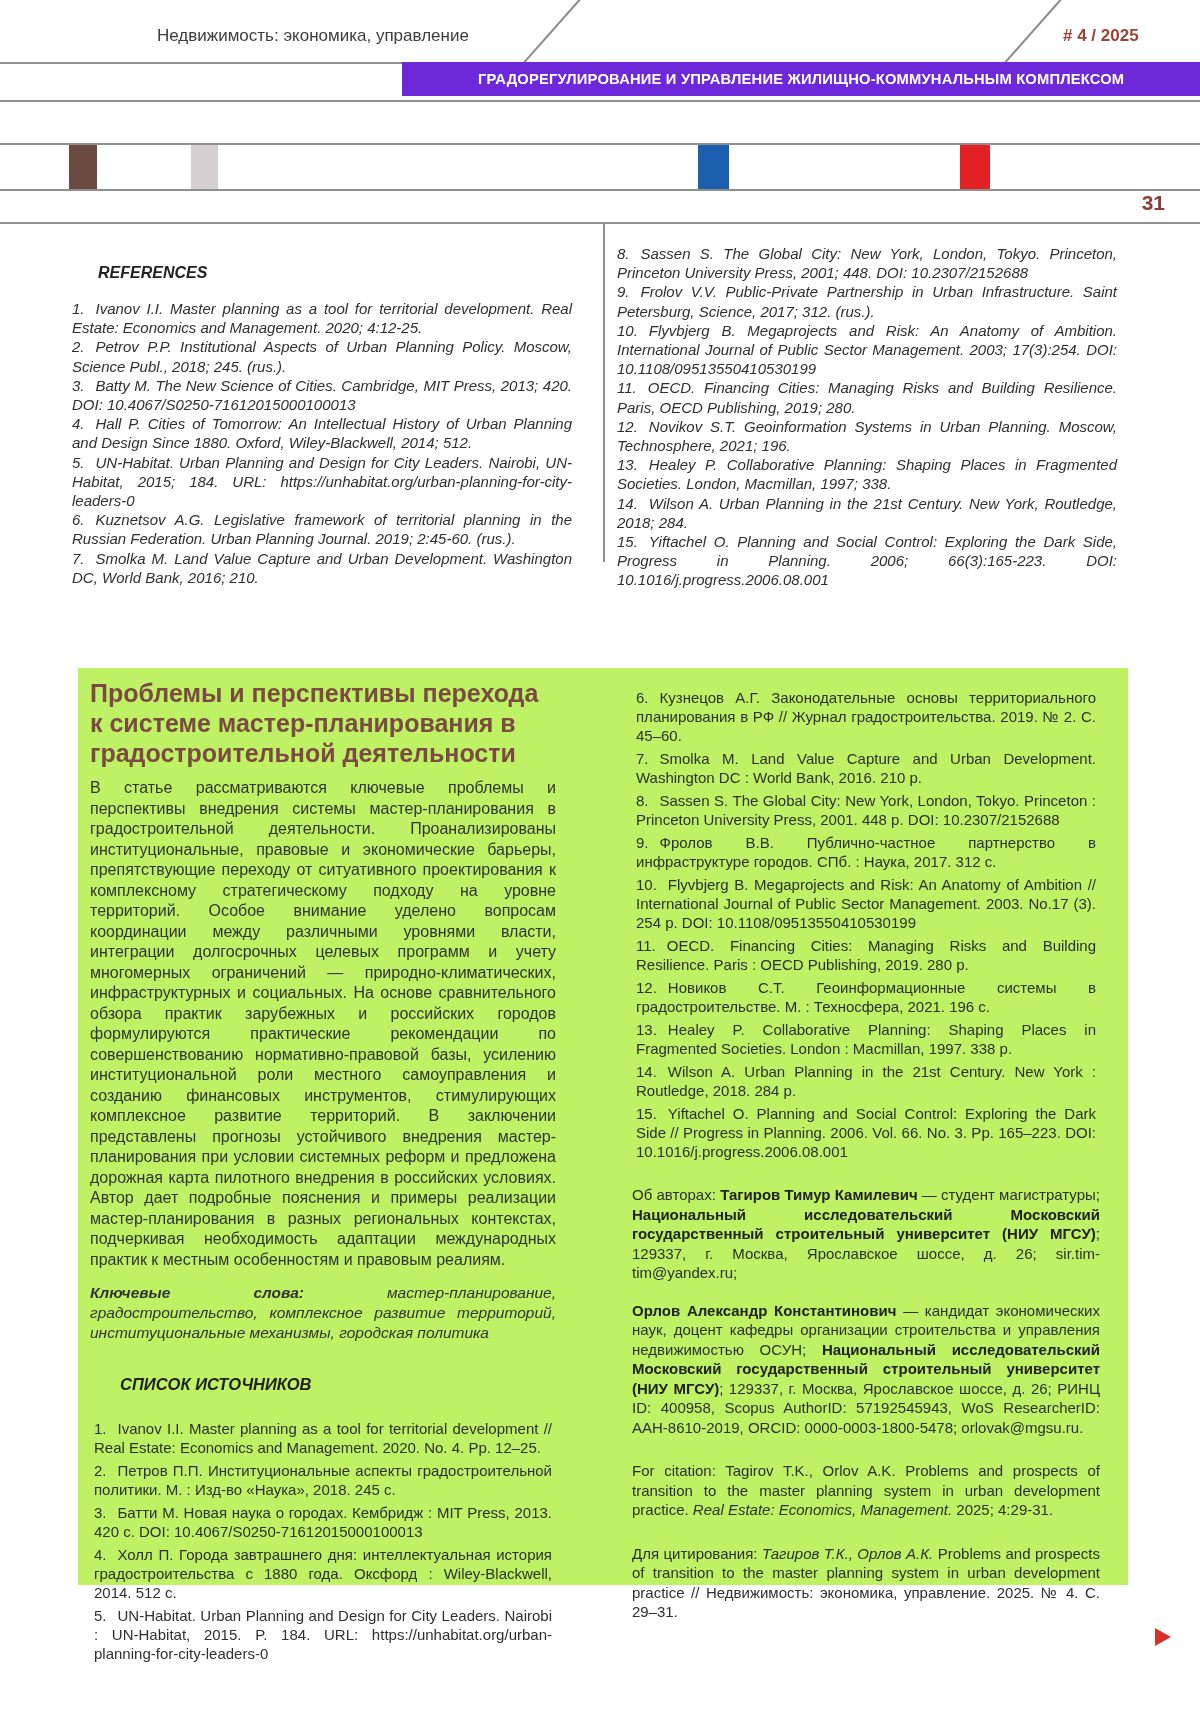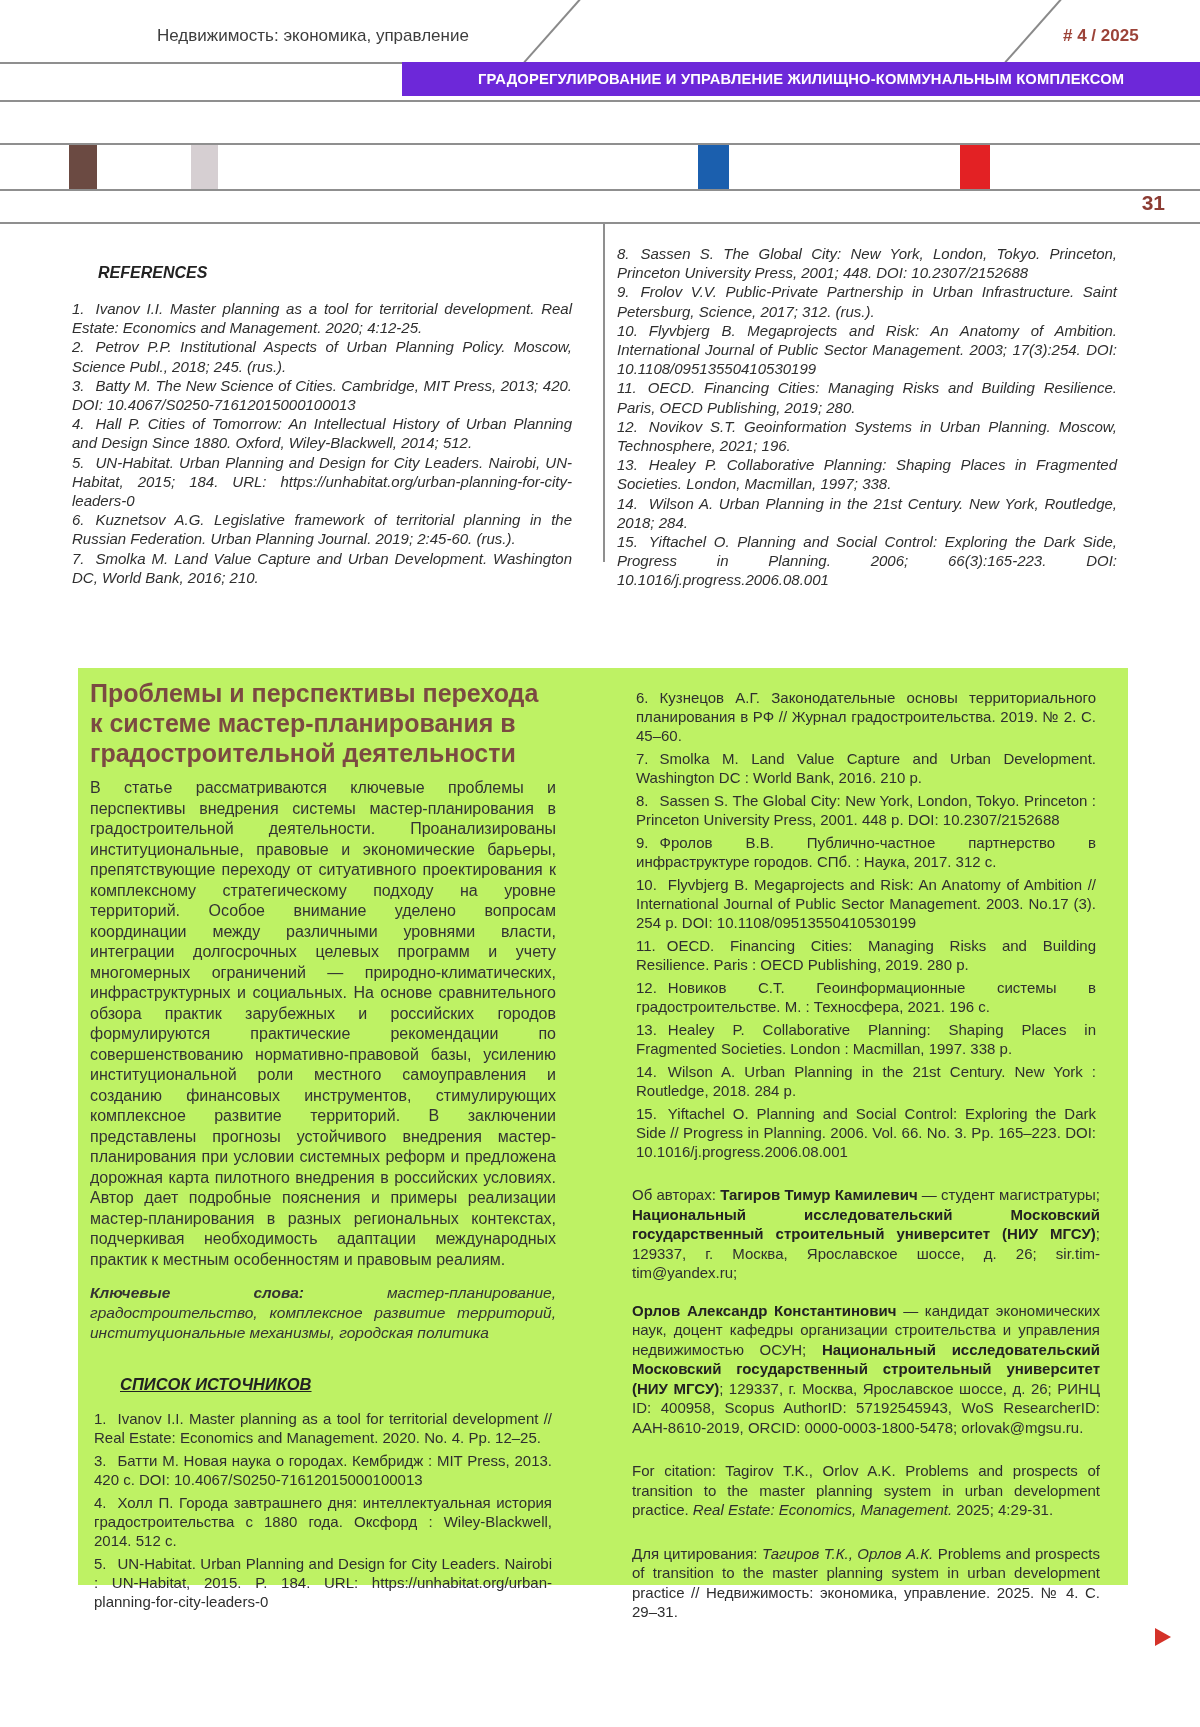--- a/index.html
+++ b/index.html
@@ -43,21 +43,21 @@
 
   
   .gray{position:absolute;left:78px;top:668px;width:1050px;height:917px;background:#bef264;}
   .col-l{position:absolute;left:12px;top:10px;width:466px;}
   .col-r{position:absolute;left:554px;top:16px;width:468px;}
   .art-title{margin:0 0 10px 0;font-size:25px;line-height:30px;font-weight:bold;color:#7b4a42;}
   .abstract{margin:0;font-size:16px;line-height:20.5px;text-align:justify;color:#333;}
   .keywords{margin:13px 0 0 0;font-size:15.5px;line-height:20px;text-align:justify;
             font-style:italic;color:#333;}
   .keywords .kw-label{font-weight:bold;}
-  .src-heading{margin:32px 0 15px 30px;font-style:italic;font-weight:bold;font-size:16.5px;color:#222;text-decoration:underline;}
+  .src-heading{margin:32px 0 25px 30px;font-style:italic;font-weight:bold;font-size:16.5px;color:#222;}
   .src{margin:4px;font-size:15px;line-height:19px;text-align:justify;color:#2f2f2f;}
   .about{margin:24px 0 0 0;font-size:15px;line-height:19.5px;text-align:justify;color:#2f2f2f;}
   .about b{color:#222;}
   .cite{margin:24px 0 0 0;font-size:15px;line-height:19.5px;text-align:justify;color:#2f2f2f;}
   .gap18{margin-top:18px;}
 
   .end-triangle{position:absolute;left:1155px;top:1628px;width:0;height:0;
                 border-top:9px solid transparent;border-bottom:9px solid transparent;
                 border-left:16px solid #d43229;}
 </style>
@@ -109,20 +109,21 @@
   </div>
 
   <div class="gray">
 
     <div class="col-l">
       <h1 class="art-title">Проблемы и перспективы перехода к системе мастер-планирования в градостроительной деятельности</h1>
       <p class="abstract">В статье рассматриваются ключевые проблемы и перспективы внедрения системы мастер-планирования в градостроительной деятельности. Проанализированы институциональные, правовые и экономические барьеры, препятствующие переходу от ситуативного проектирования к комплексному стратегическому подходу на уровне территорий. Особое внимание уделено вопросам координации между различными уровнями власти, интеграции долгосрочных целевых программ и учету многомерных ограничений — природно-климатических, инфраструктурных и социальных. На основе сравнительного обзора практик зарубежных и российских городов формулируются практические рекомендации по совершенствованию нормативно-правовой базы, усилению институциональной роли местного самоуправления и созданию финансовых инструментов, стимулирующих комплексное развитие территорий. В заключении представлены прогнозы устойчивого внедрения мастер-планирования при условии системных реформ и предложена дорожная карта пилотного внедрения в российских условиях. Автор дает подробные пояснения и примеры реализации мастер-планирования в разных региональных контекстах, подчеркивая необходимость адаптации международных практик к местным особенностям и правовым реалиям.</p>
       <p class="keywords"><span class="kw-label">Ключевые слова:</span><span> мастер-планирование, градостроительство, комплексное развитие территорий, институциональные механизмы, городская политика</span></p>
       <h3 class="src-heading">СПИСОК ИСТОЧНИКОВ</h3>
       <p class="src"><span class="rnum">1.</span><span>Ivanov I.I. Master planning as a tool for territorial development // Real Estate: Economics and Management. 2020. No. 4. Pp. 12–25.</span></p>
+      <p class="src"><span class="rnum">2.</span><span>Петров П.П. Институциональные аспекты градостроительной политики. М. : Изд-во «Наука», 2018. 245 с.</span></p>
       <p class="src"><span class="rnum">3.</span><span>Батти М. Новая наука о городах. Кембридж : MIT Press, 2013. 420 с. DOI: 10.4067/S0250-71612015000100013</span></p>
       <p class="src"><span class="rnum">4.</span><span>Холл П. Города завтрашнего дня: интеллектуальная история градостроительства с 1880 года. Оксфорд : Wiley-Blackwell, 2014. 512 с.</span></p>
       <p class="src"><span class="rnum">5.</span><span>UN-Habitat. Urban Planning and Design for City Leaders. Nairobi : UN-Habitat, 2015. P. 184. URL: https://unhabitat.org/urban-planning-for-city-leaders-0</span></p>
     </div>
 
     <div class="col-r">
       <p class="src"><span class="rnum">6.</span><span>Кузнецов А.Г. Законодательные основы территориального планирования в РФ // Журнал градостроительства. 2019. № 2. С. 45–60.</span></p>
       <p class="src"><span class="rnum">7.</span><span>Smolka M. Land Value Capture and Urban Development. Washington DC : World Bank, 2016. 210 p.</span></p>
       <p class="src"><span class="rnum">8.</span><span>Sassen S. The Global City: New York, London, Tokyo. Princeton : Princeton University Press, 2001. 448 p. DOI: 10.2307/2152688</span></p>
       <p class="src"><span class="rnum">9.</span><span>Фролов В.В. Публично-частное партнерство в инфраструктуре городов. СПб. : Наука, 2017. 312 с.</span></p>

